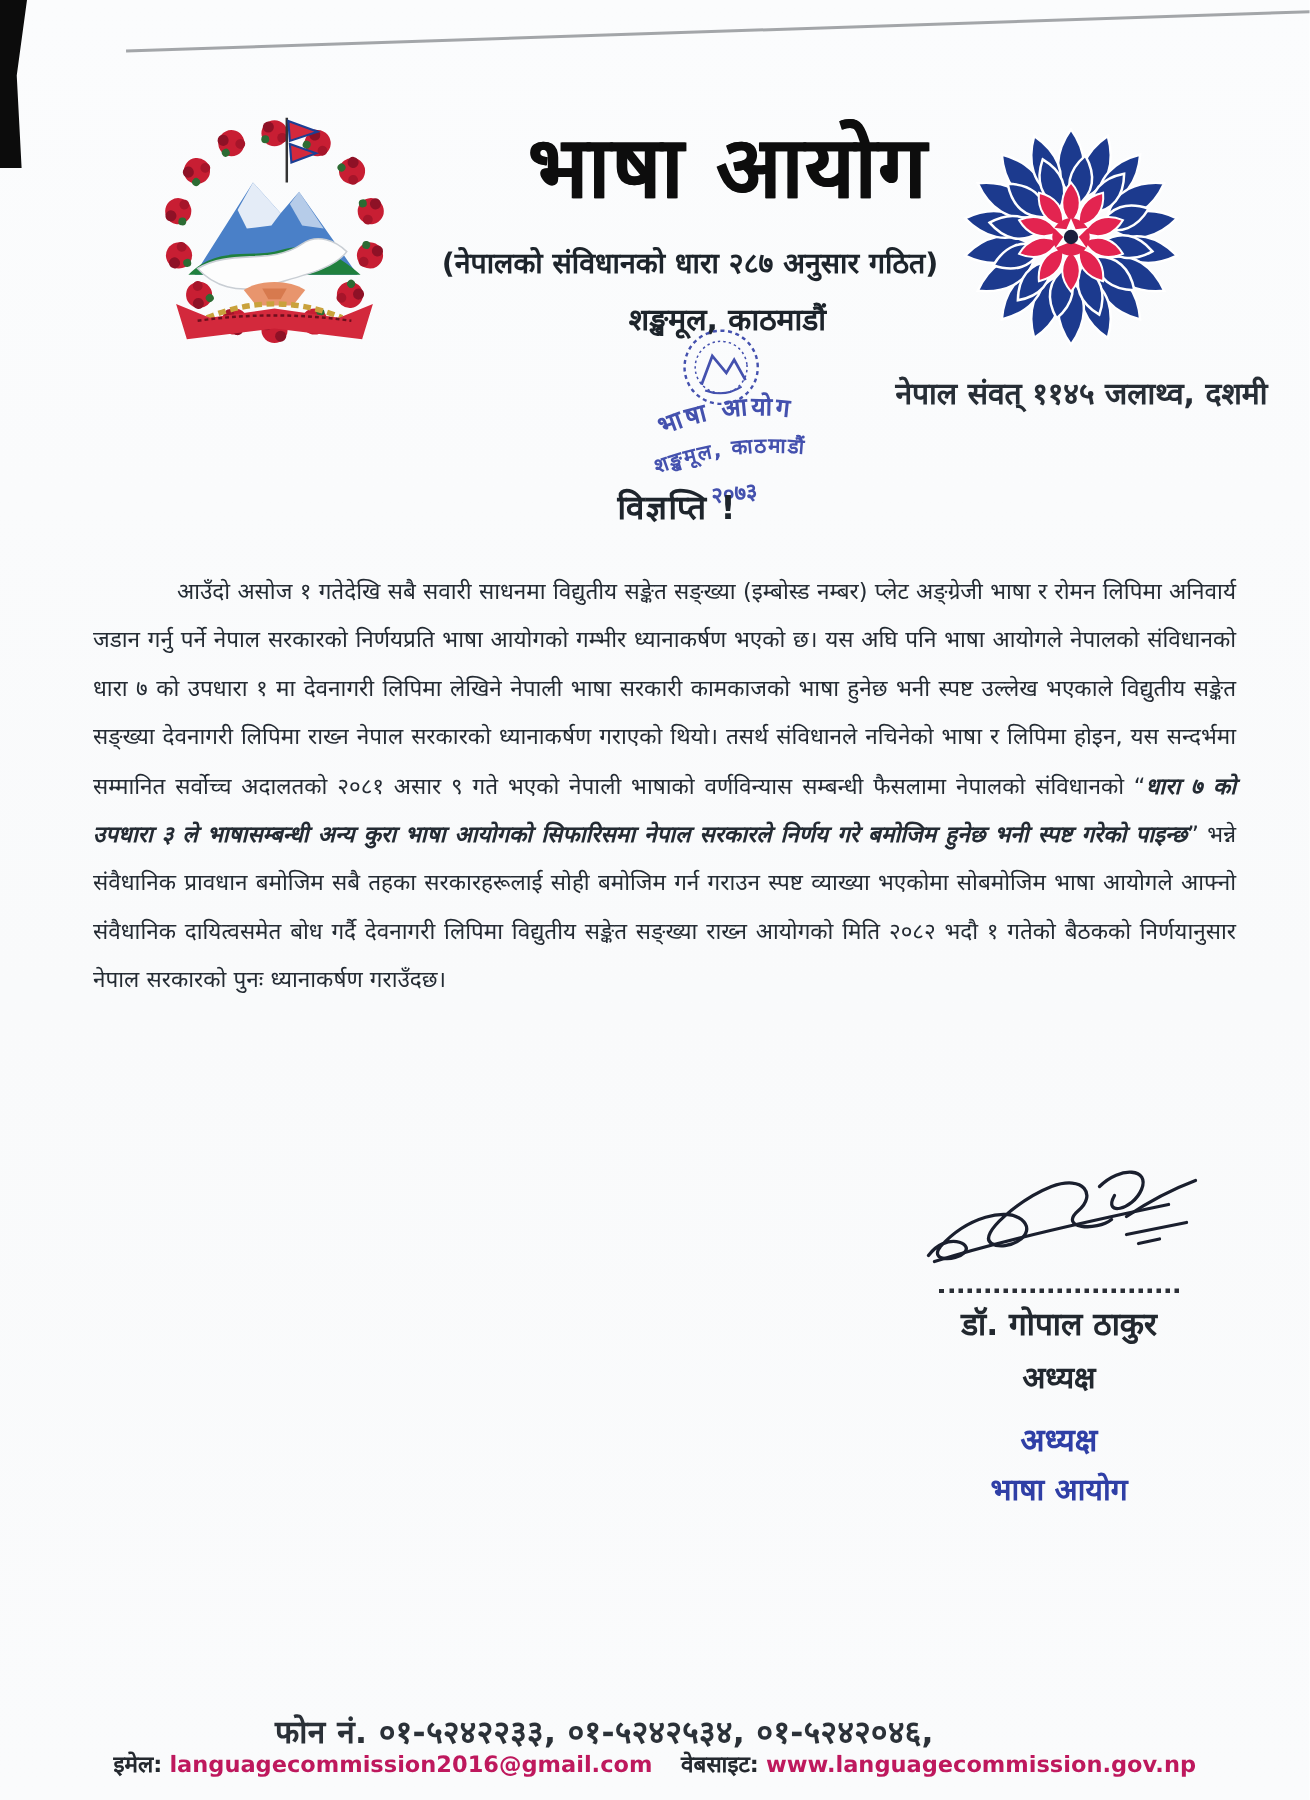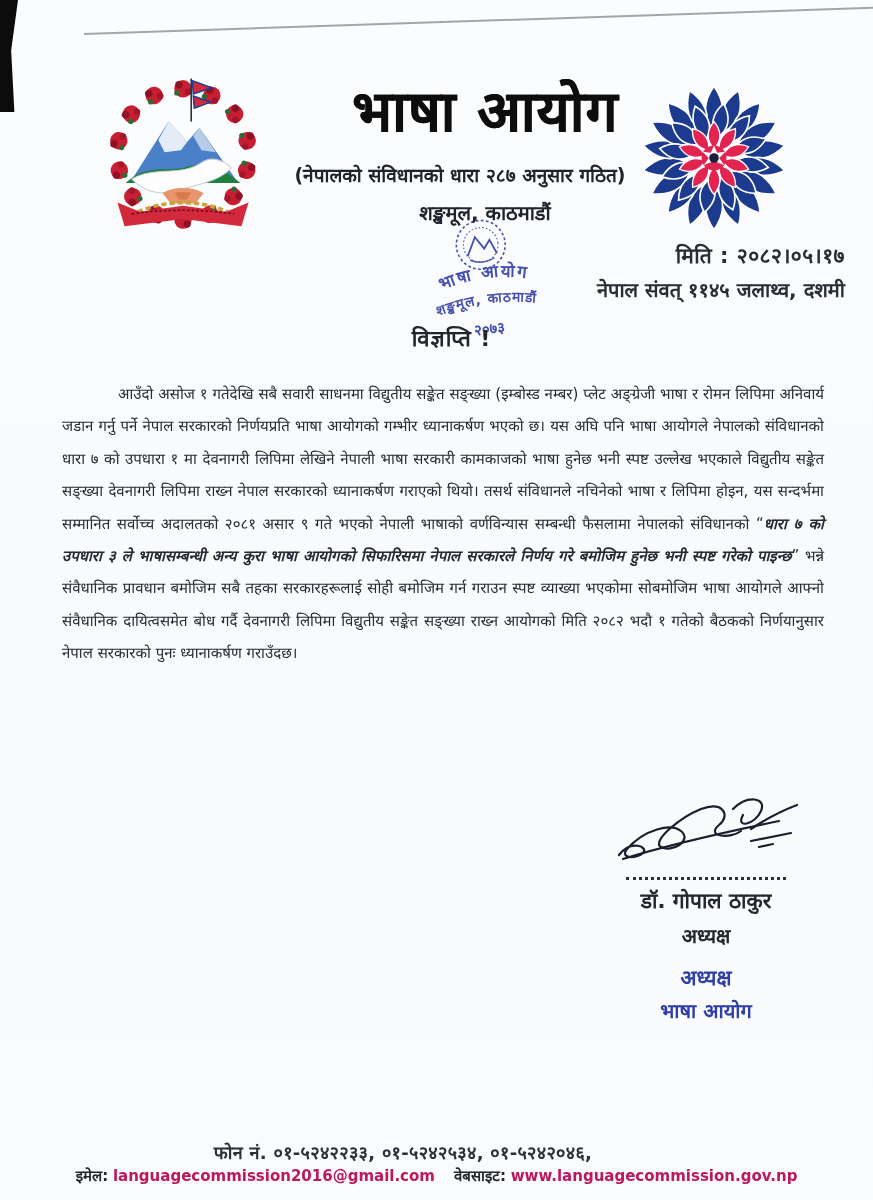--- a/index.html
+++ b/index.html
@@ -31,30 +31,30 @@
   .stamp{left:404px;top:218px;transform:rotate(-6deg);opacity:.92;}
   
   .notice-heading{left:0;top:322px;width:873px;text-align:center;
     font-size:22px;font-weight:700;color:#1e252c;letter-spacing:1px;
     transform:translateX(15px);}
   .notice-body{left:62px;top:363px;width:762px;
     font-size:15px;line-height:32.4px;text-align:justify;text-indent:56px;
     color:#242b33;font-weight:500;}
   .notice-body i{font-style:italic;font-weight:700;}
   
-  .sig-block{right:42px;top:793px;width:250px;text-align:center;}
+  .sig-block{right:42px;top:775px;width:250px;text-align:center;}
   .sig-scribble{margin:0 auto;display:block;}
   .sig-dots{width:160px;margin:2px auto 6px auto;border-bottom:3.5px dotted #2b2f36;}
   .sig-name{font-size:21px;font-weight:600;color:#22282f;}
   .sig-designation{font-size:20px;font-weight:600;color:#22282f;margin-top:8px;}
   .sig-stamp-designation{font-size:21px;font-weight:800;color:#2f3fa6;margin-top:14px;}
   .sig-stamp-org{font-size:20px;font-weight:700;color:#2f3fa6;margin-top:6px;}
   
   .footer-phone{left:0;top:1140px;width:806px;text-align:center;
-    font-size:18px;font-weight:600;color:#2b3138;letter-spacing:.3px;}
+    font-size:21px;font-weight:600;color:#2b3138;letter-spacing:.3px;}
   .footer-contact{left:0;top:1165px;width:873px;text-align:center;
     font-size:15px;color:#24292f;}
   .footer-contact b{font-weight:800;color:#be185d;}
   .footer-contact .lbl{font-weight:600;}
 </style>
 </head>
 <body>
 
 <div class="abs corner-mark"></div>
 <div class="abs top-scan-line"></div>
@@ -193,21 +193,20 @@
       </text>
       <text font-size="13.5" font-weight="bold" letter-spacing="1">
         <textPath href="#stArc2" startOffset="50%" text-anchor="middle">शङ्खमूल, काठमाडौं</textPath>
       </text>
       <text x="78" y="114" font-size="14.5" font-weight="bold" text-anchor="middle">२०७३</text>
     </g>
   </svg>
 </div>
 
 <div class="abs date-block">
-  <div class="date-line">मिति : २०८२।०५।१७</div>
   <div class="era-line">नेपाल संवत् ११४५ जलाथ्व, दशमी</div>
 </div>
 
 <div class="abs notice-heading">विज्ञप्ति !</div>
 <p class="abs notice-body"><span>आउँदो असोज १ गतेदेखि सबै सवारी साधनमा विद्युतीय सङ्केत सङ्ख्या (इम्बोस्ड नम्बर) प्लेट अङ्ग्रेजी भाषा र रोमन लिपिमा अनिवार्य जडान गर्नु पर्ने नेपाल सरकारको निर्णयप्रति भाषा आयोगको गम्भीर ध्यानाकर्षण भएको छ। यस अघि पनि भाषा आयोगले नेपालको संविधानको धारा ७ को उपधारा १ मा देवनागरी लिपिमा लेखिने नेपाली भाषा सरकारी कामकाजको भाषा हुनेछ भनी स्पष्ट उल्लेख भएकाले विद्युतीय सङ्केत सङ्ख्या देवनागरी लिपिमा राख्न नेपाल सरकारको ध्यानाकर्षण गराएको थियो। तसर्थ संविधानले नचिनेको भाषा र लिपिमा होइन, यस सन्दर्भमा सम्मानित सर्वोच्च अदालतको २०८१ असार ९ गते भएको नेपाली भाषाको वर्णविन्यास सम्बन्धी फैसलामा नेपालको संविधानको “</span><i>धारा ७ को उपधारा ३ ले भाषासम्बन्धी अन्य कुरा भाषा आयोगको सिफारिसमा नेपाल सरकारले निर्णय गरे बमोजिम हुनेछ भनी स्पष्ट गरेको पाइन्छ</i><span>” भन्ने संवैधानिक प्रावधान बमोजिम सबै तहका सरकारहरूलाई सोही बमोजिम गर्न गराउन स्पष्ट व्याख्या भएकोमा सोबमोजिम भाषा आयोगले आफ्नो संवैधानिक दायित्वसमेत बोध गर्दै देवनागरी लिपिमा विद्युतीय सङ्केत सङ्ख्या राख्न आयोगको मिति २०८२ भदौ १ गतेको बैठकको निर्णयानुसार नेपाल सरकारको पुनः ध्यानाकर्षण गराउँदछ।</span></p>
 
 <div class="abs sig-block">
   <svg class="sig-scribble" width="210" height="82" viewBox="0 0 210 82">
     <g fill="none" stroke="#1a1f2e" stroke-width="2.2" stroke-linecap="round">
       <path d="M18,62 C30,46 48,54 42,60 C36,66 18,66 26,56 C44,36 70,30 80,38 C92,48 70,60 60,54 C50,48 80,24 100,16 C122,8 130,22 118,32 C104,44 130,46 140,38"></path>

